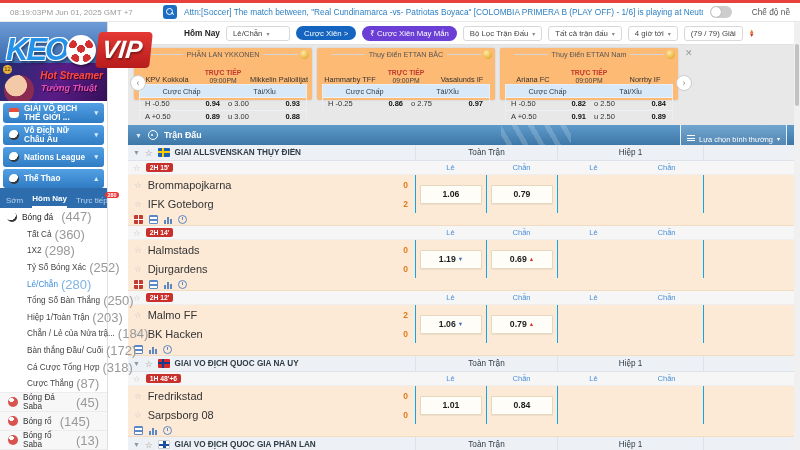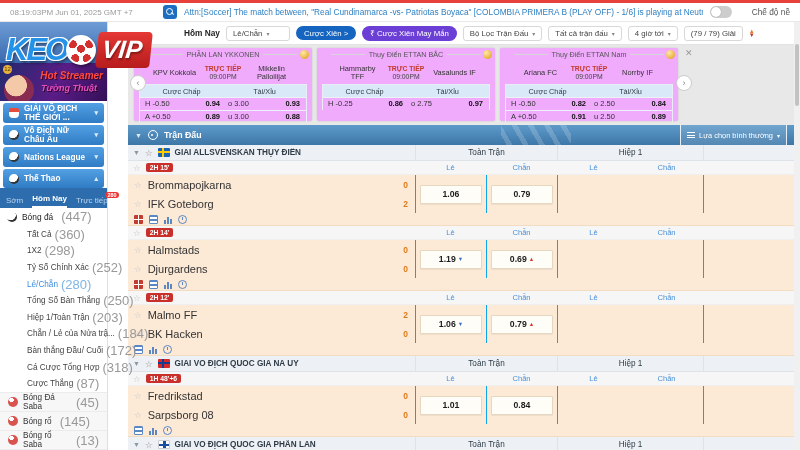--- a/index.html
+++ b/index.html
@@ -59,25 +59,25 @@
   .nv-label{font-weight:bold;color:#222;font-size:8.3px}
   .nv-sel{border:1px solid #d8d8d8;border-radius:3px;padding:2px 6px;color:#444;font-size:7.8px;display:flex;gap:4px;align-items:center;cursor:pointer}
   .nv-sel .cv{color:#888;font-size:6px}
   .pill-blue{background:#1565c0;color:#fff;border-radius:9px;padding:2.5px 8px;font-size:7.8px;cursor:pointer}
   .pill-purple{background:#6b3fd6;color:#fff;border-radius:9px;padding:2.5px 8px;font-size:7.8px;cursor:pointer}
   .sorter{display:flex;flex-direction:column;line-height:4.5px;font-size:6px;cursor:pointer}
   .sorter .u{color:#e67e22}.sorter .d{color:#c0392b}
   
   .featured{position:absolute;left:128px;top:45px;width:666px;height:80px;background:#e8e8e8;z-index:5}
   .fp-wrap{display:flex;gap:5px;padding:3px 0 0 6px}
-  .panel{width:178px;height:73px;background:#f0abfc;border-radius:2px;box-shadow:0 0 2px rgba(0,0,0,.18);position:relative;font-size:7.5px}
+  .panel{width:178px;height:52px;background:#fdba74;border-radius:2px;box-shadow:0 0 2px rgba(0,0,0,.18);position:relative;font-size:7.5px}
   .p-head{height:13px;display:flex;align-items:center;justify-content:center;gap:4px;color:#555;font-size:7.2px;padding:0 14px;white-space:nowrap}
   .p-head::before,.p-head::after{content:"";flex:1;border-top:1px solid #d5d5d5}
   .coin{position:absolute;right:3px;top:2px;width:9px;height:9px;border-radius:50%;background:radial-gradient(circle at 35% 30%,#ffe9a8,#e8b23c 70%,#b8860b);cursor:pointer}
-  .p-teams{height:23px;display:flex;align-items:center;text-align:center;padding:0 17px}
+  .p-teams{height:23px;display:flex;align-items:flex-end;text-align:center;padding:0 2px}
   .p-side{flex:1;color:#333;font-size:7.4px;line-height:1.05}
   .p-live{width:50px;flex:none;line-height:1.1}
   .p-live .lv{color:#c0392b;font-weight:bold;font-size:6.8px}
   .p-live .tm{color:#444;font-size:6.8px}
   .p-grid{margin:0 5px;border:1px solid #e8eef4;border-bottom:none}
   .p-ghead{display:flex;background:#d9e9f7;height:12px;align-items:center;color:#2f3b46}
   .p-ghead span{flex:1;text-align:center;font-size:7.3px}
   .p-row{display:flex;height:12.5px;align-items:center;border-top:1px solid #edf2f7;color:#333}
   .p-row .c1{width:38px;padding-left:5px}
   .p-row .c2{width:50px;text-align:right;font-weight:bold;color:#111;padding-right:8px}
@@ -86,21 +86,21 @@
   .f-arrow{position:absolute;width:16px;height:16px;border-radius:50%;background:#fff;border:1px solid #ccc;color:#888;display:flex;align-items:center;justify-content:center;font-size:9px;cursor:pointer;z-index:6}
   .f-close{position:absolute;left:557px;top:3px;color:#999;font-size:9px;cursor:pointer}
   
   .table{position:absolute;left:128px;top:125px;width:666px;height:325px;background:#fff;overflow:hidden;z-index:5}
   .titlebar{height:20px;background:linear-gradient(#5d9aca,#3d77a8);display:flex;align-items:center;color:#fff;padding:0 7px;gap:6px;position:relative;overflow:hidden}
   .titlebar::after{content:"";position:absolute;left:56%;top:-6px;width:70px;height:34px;background:repeating-linear-gradient(60deg,transparent 0 9px,rgba(255,255,255,.18) 9px 14px)}
   .tb-chev{font-size:7px;color:#dcebf7;cursor:pointer}
   .tb-ico{width:10px;height:10px;border:1.5px solid #fff;border-radius:50%;position:relative;flex:none}
   .tb-ico::after{content:"";position:absolute;left:2.5px;top:2.5px;width:2px;height:2px;border-radius:50%;background:#fff}
   .tb-title{font-weight:bold;font-size:8.8px}
-  .tb-btn{margin-left:auto;border:1px solid rgba(255,255,255,.85);border-radius:2px;height:30px;display:flex;align-items:center;gap:4px;padding:16px 6px;font-size:7.4px;background:rgba(255,255,255,.12);cursor:pointer;position:relative;z-index:2}
+  .tb-btn{margin-left:auto;border:1px solid rgba(255,255,255,.85);border-radius:2px;height:30px;display:flex;align-items:flex-start;gap:4px;padding:16px 6px;font-size:7.4px;background:rgba(255,255,255,.12);cursor:pointer;position:relative;z-index:2}
   .ham{width:8px;height:6px;border-top:1.4px solid #fff;border-bottom:1.4px solid #fff;position:relative}
   .ham::after{content:"";position:absolute;left:0;top:1.6px;width:8px;height:1.4px;background:#fff}
   .lg-head{height:16px;background:#edf1f5;border-bottom:1px solid #dde3e9;display:grid;grid-template-columns:287px 142px 146px 1fr;align-items:center;font-size:8.2px;color:#2f3b46}
   .lg-head .g1{display:flex;align-items:center;gap:5px;padding-left:5px;font-weight:bold;white-space:nowrap;overflow:hidden}
   .lg-head .gc{text-align:center;border-left:1px solid #dde3e9;height:100%;display:flex;align-items:center;justify-content:center}
   .chev-g{color:#8a98a6;font-size:7px;cursor:pointer}
   .star{color:#c6c6c6;font-size:8.5px;cursor:pointer}
   .flag{width:12px;height:9px;flex:none;border-radius:1px}
   .flag-se{background:linear-gradient(90deg,transparent 0 4px,#fecb00 4px 6.5px,transparent 6.5px),linear-gradient(transparent 0 3px,#fecb00 3px 5.5px,transparent 5.5px),#1c62b5}
   .flag-no{background:linear-gradient(90deg,transparent 0 4px,#163a8c 4px 6.5px,transparent 6.5px),linear-gradient(transparent 0 3px,#163a8c 3px 5.5px,transparent 5.5px),#d62828}
@@ -197,21 +197,21 @@
   <div id="sb-items">
       <div class="sb-item">
         <span>Tất Cả</span>
         <span class="cnt">(360)</span>
       </div>
       <div class="sb-item">
         <span>1X2</span>
         <span class="cnt">(298)</span>
       </div>
       <div class="sb-item">
-        <span>Tỷ Số Chính Xác</span>
+        <span>Tỷ Số Bóng Xác</span>
         <span class="cnt">(252)</span>
       </div>
       <div class="sb-item active">
         <span>Lẻ/Chẵn</span>
         <span class="cnt">(280)</span>
       </div>
       <div class="sb-item">
         <span>Tổng Số Bàn Thắng</span>
         <span class="cnt">(250)</span>
       </div>

